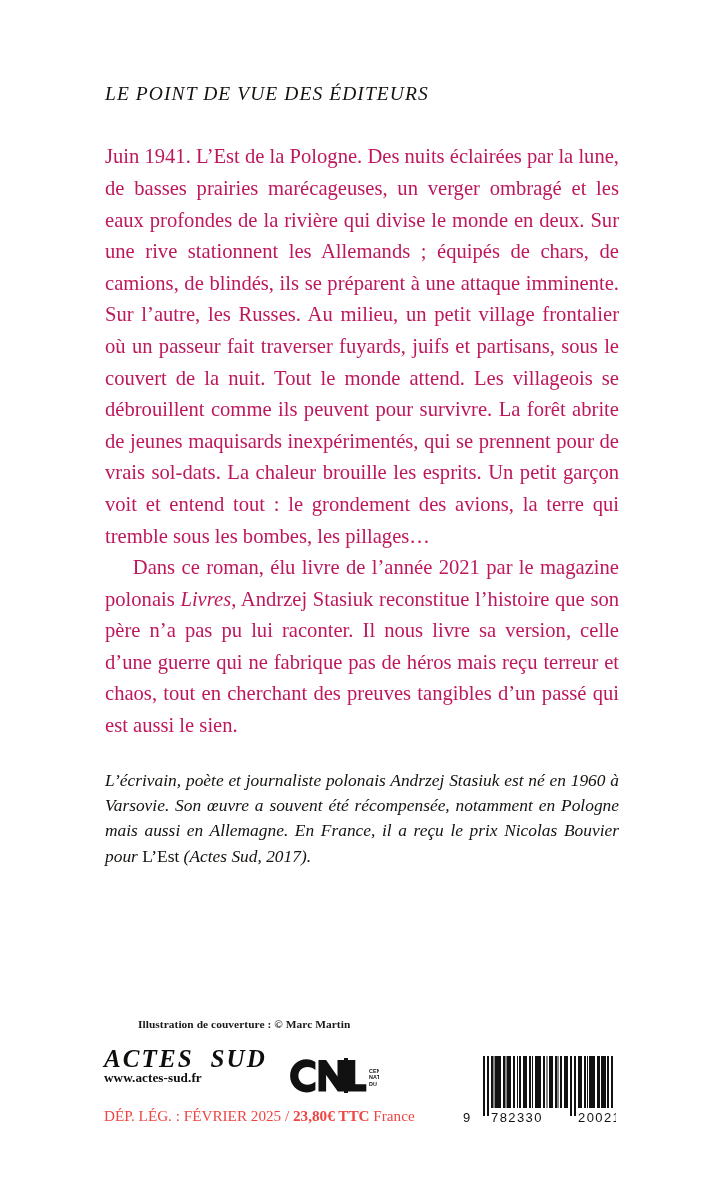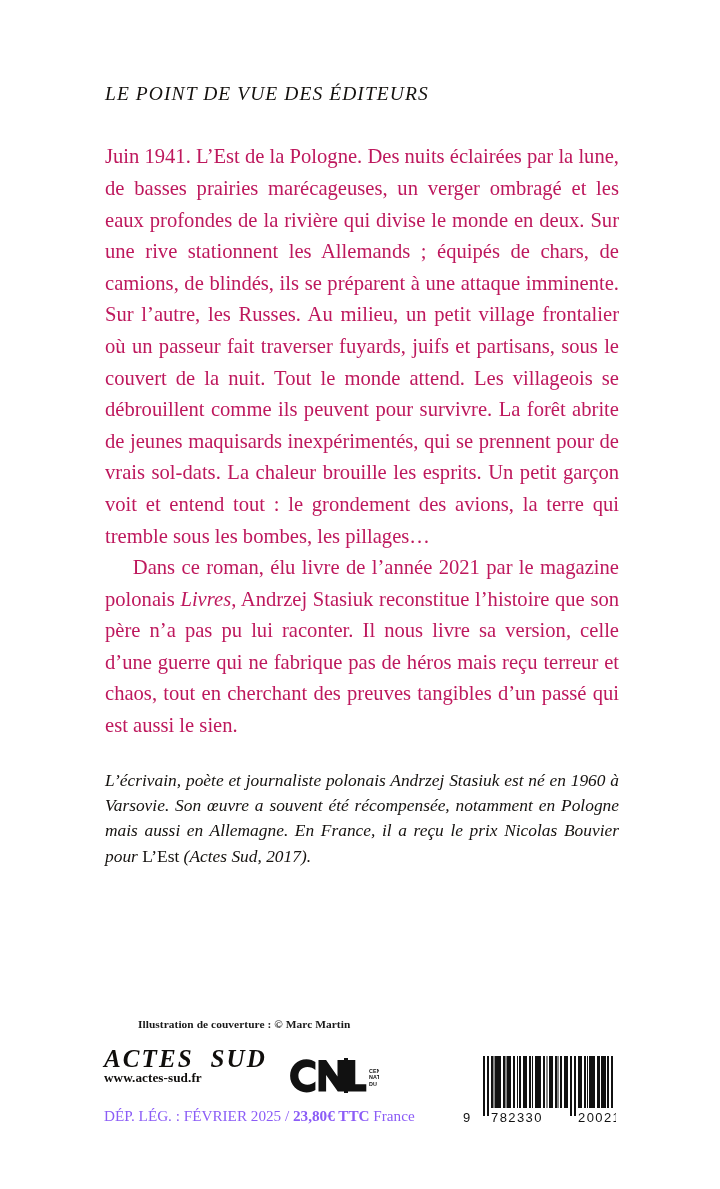--- a/index.html
+++ b/index.html
@@ -107,21 +107,21 @@
     color: #100e0c;
   }
 
   .legal {
     position: absolute;
     left: 104px;
     top: 1107px;
     font-size: 15.2px;
     line-height: 1.2;
     white-space: nowrap;
-    color: #8b5cf6;
+    color: #ef4444;
   }
   .legal .bold { font-weight: bold; }
 
   
   .cnl {
     position: absolute;
     left: 283px;
     top: 1056px;
     width: 96px;
     height: 40px;

